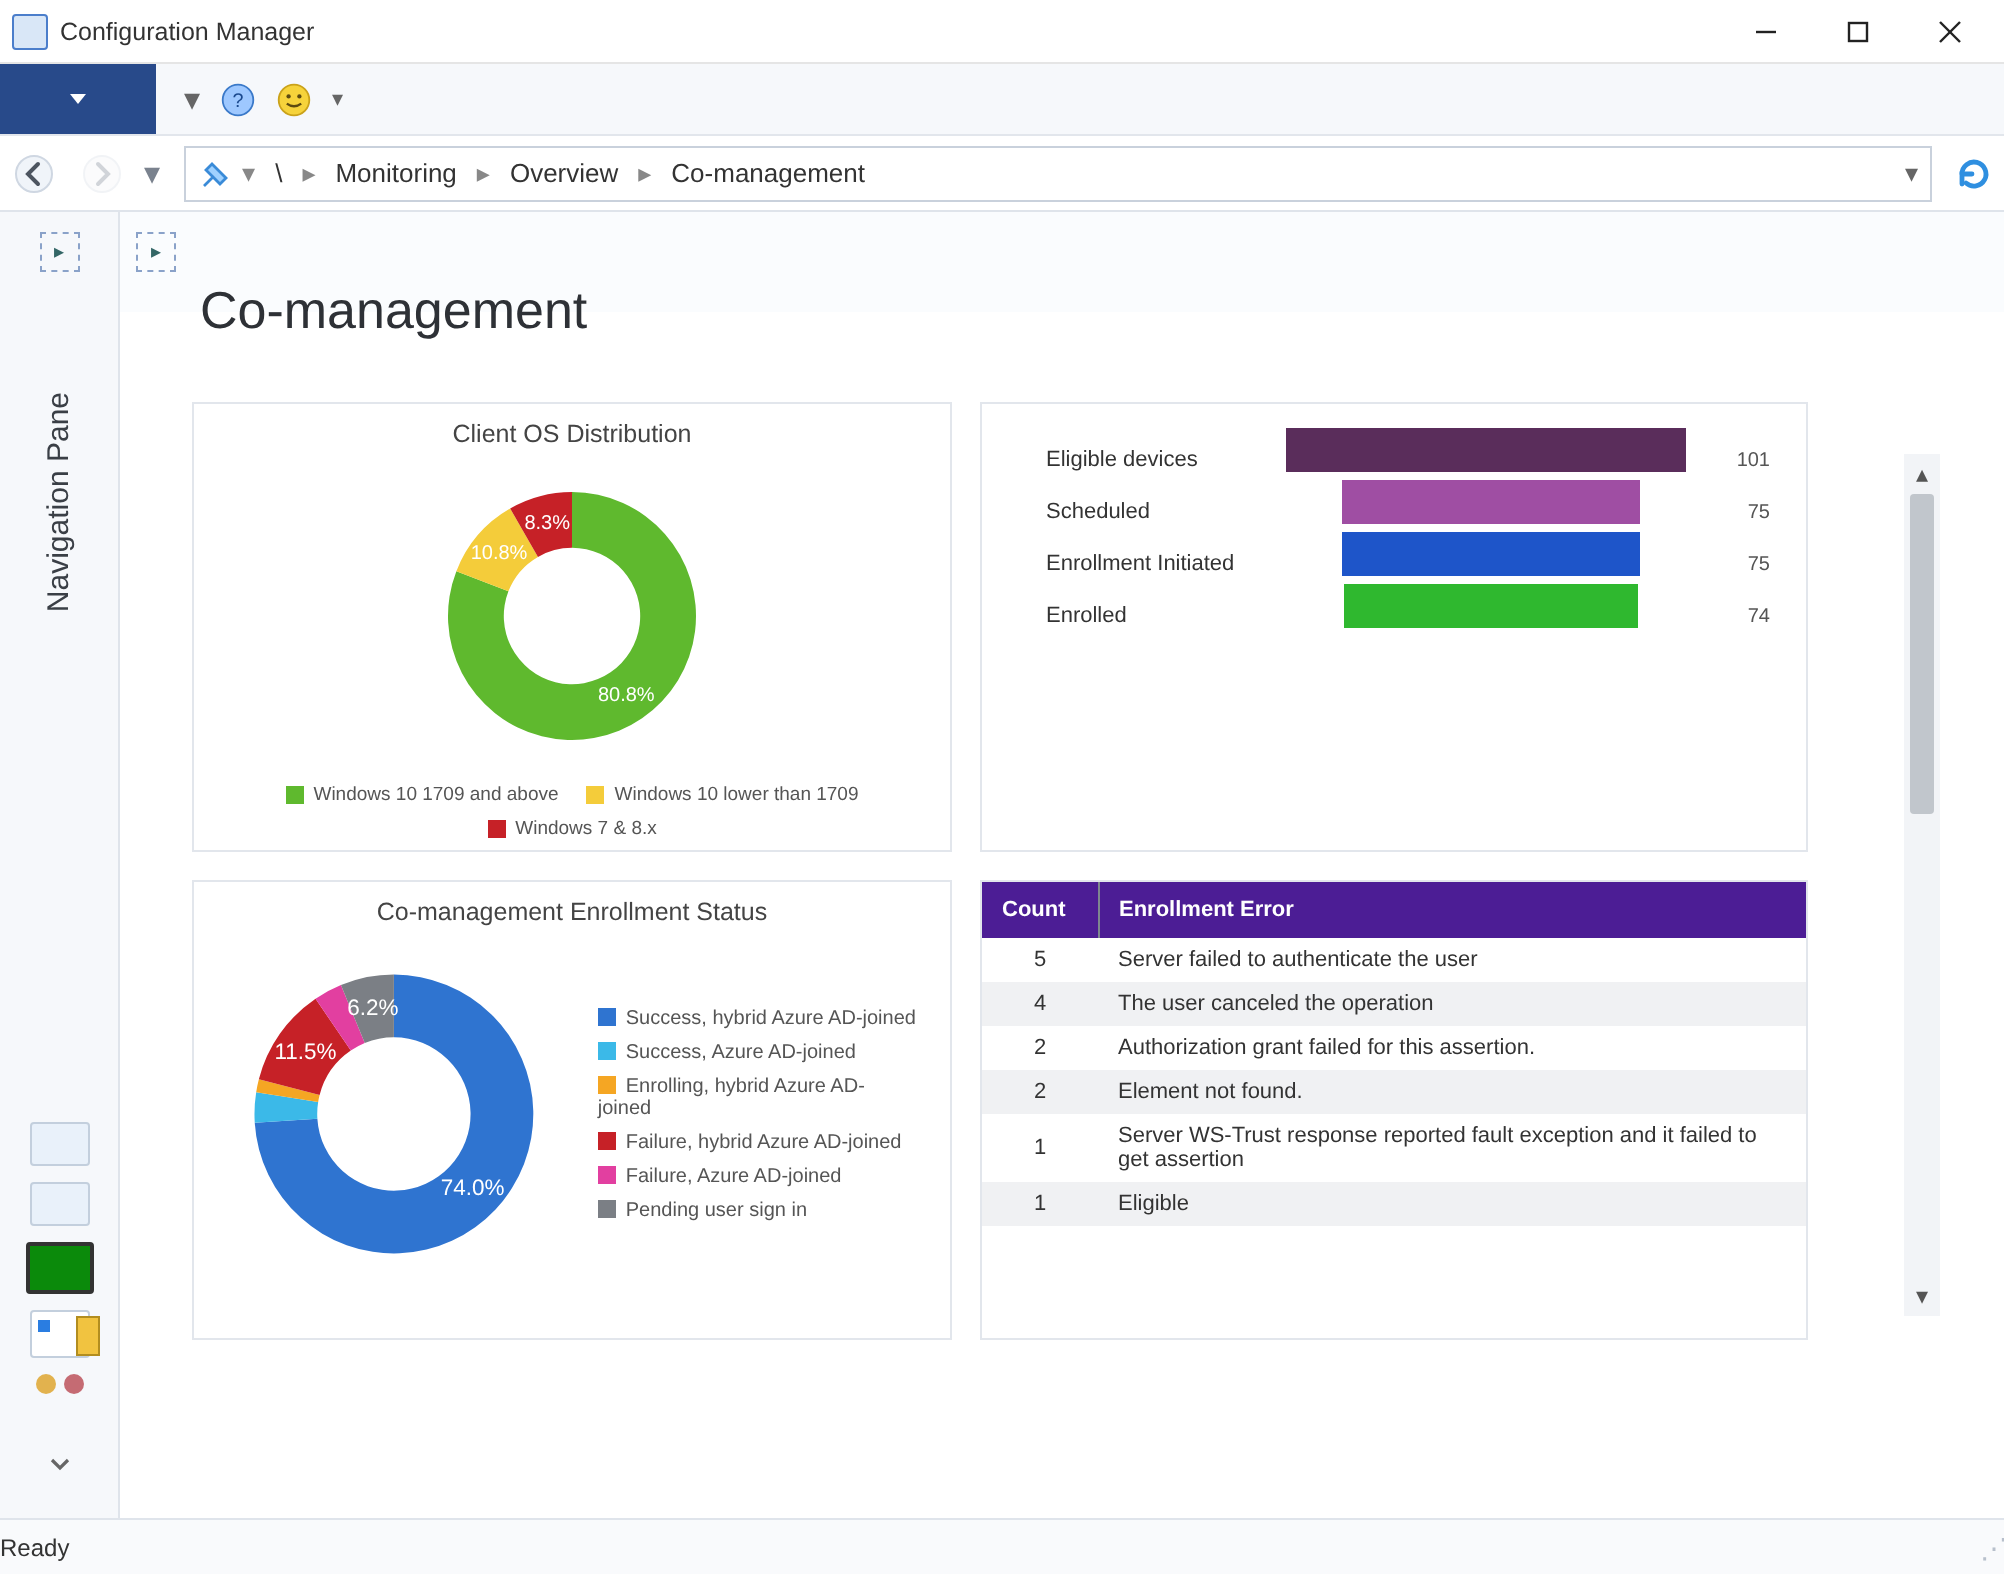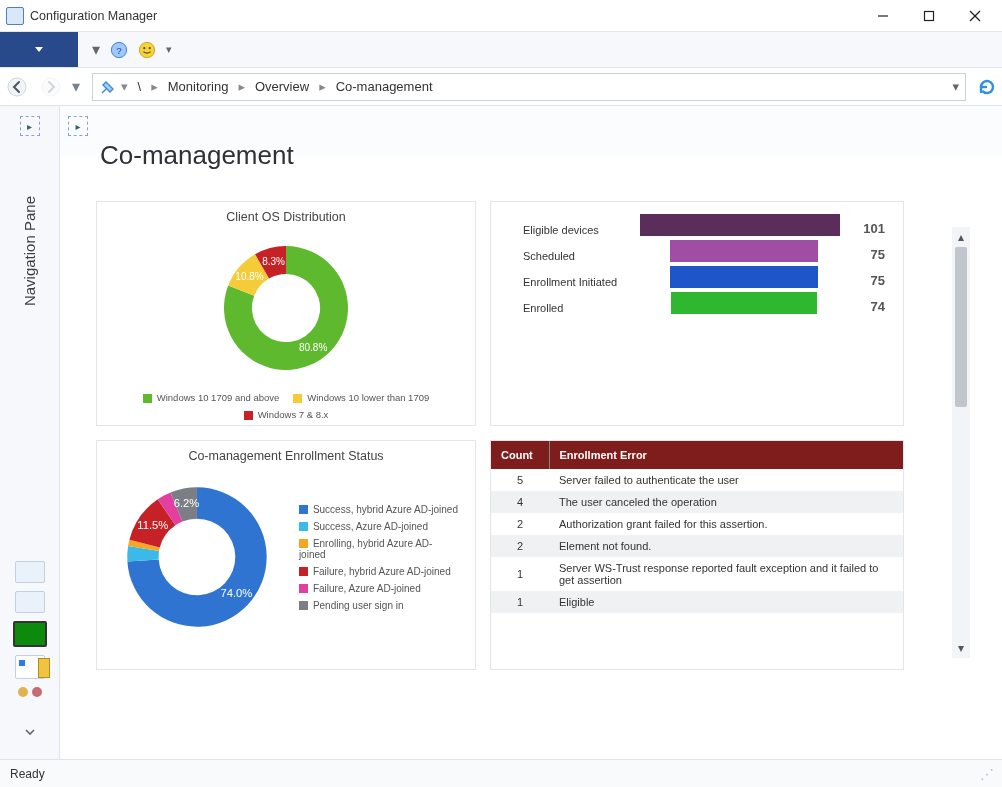--- a/index.html
+++ b/index.html
@@ -62,39 +62,39 @@
   .legend.vert { flex-direction:column; justify-content:flex-start; align-items:flex-start;}
   .swatch { display:inline-block; width:9px; height:9px; margin-right:5px; vertical-align:middle; }
   .donut-wrap { display:flex; align-items:center; justify-content:center; }
   .donut-label { font-size:10px; fill:#fff; font-weight:500;}
 
   
   .funnel { padding:8px 18px 0 18px; }
   .funnel-row { display:flex; align-items:flex-end; height:26px;margin-left:14px; }
   .funnel-row .cat { width:100px; font-size:11px; color:#333; line-height:12px; }
   .funnel-row .bar { height:22px; position:relative; }
-  .funnel-row .val { font-size:13px; color:#555; margin-left:6px;font-weight:bold; }
+  .funnel-row .val { font-size:10px; color:#555; margin-left:6px; }
   .funnel .bars { flex:1; display:flex; justify-content:center; }
 
   
   .etable { width:100%; border-collapse:collapse; font-size:11px; }
-  .etable thead th { background:#7f1d1d; color:#fff; text-align:left; padding:8px 10px; font-weight:600; }
+  .etable thead th { background:#4c1d95; color:#fff; text-align:left; padding:8px 10px; font-weight:600; }
   .etable thead th:first-child { width:58px; border-right:1px solid #7e878f;}
   .etable tbody td { padding:5px 10px; color:#333; }
   .etable tbody td:first-child { text-align:center; }
   .etable tbody tr:nth-child(even){ background:#f0f1f3; }
 
   
   .fake-scroll { width:18px; position:absolute; top:26px; right:4px; bottom:12px; background:#f2f4f7; display:flex; flex-direction:column; align-items:center; }
   .fake-scroll .arrow { height:20px; width:100%; display:flex; align-items:center; justify-content:center; color:#555; font-size:12px;}
   .fake-scroll .track { flex:1; width:100%; position:relative;}
   .fake-scroll .thumb { position:absolute; left:3px; right:3px; top:0; height:160px; background:#c1c6cc; border-radius:2px;}
 
   
-  .statusbar { position:absolute; bottom:0; left:0; right:0; height:28px; border-top:1px solid #dfe4eb; background:#f9fafc; display:flex; align-items:center; padding:0 10px; font-size:12px; color:#333;}
+  .statusbar { position:absolute; bottom:0; left:0; right:0; height:28px; border-top:1px solid #dfe4eb; background:#f9fafc; display:flex; align-items:center; padding:0 0; font-size:12px; color:#333;}
   .statusbar .grip { margin-left:auto; color:#b8c0cc; font-size:14px; letter-spacing:-2px;}
   .panel.errors { padding:0; }
   
   .dash-scroll-host { position:relative; padding-right:24px;}
 </style>
 </head>
 <body>
 
 <div class="titlebar">
   <div class="appicon"></div>

